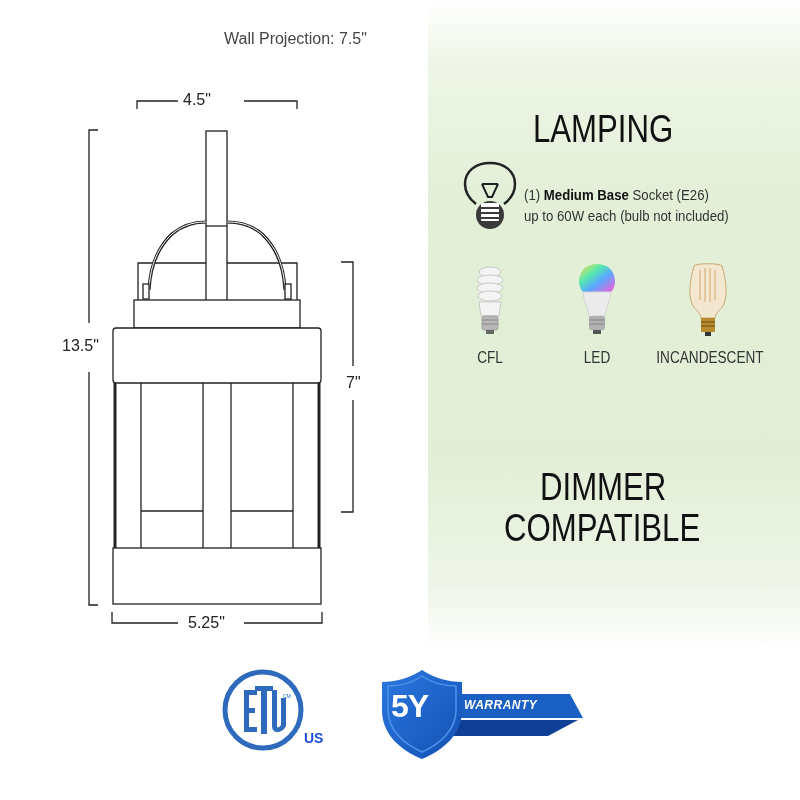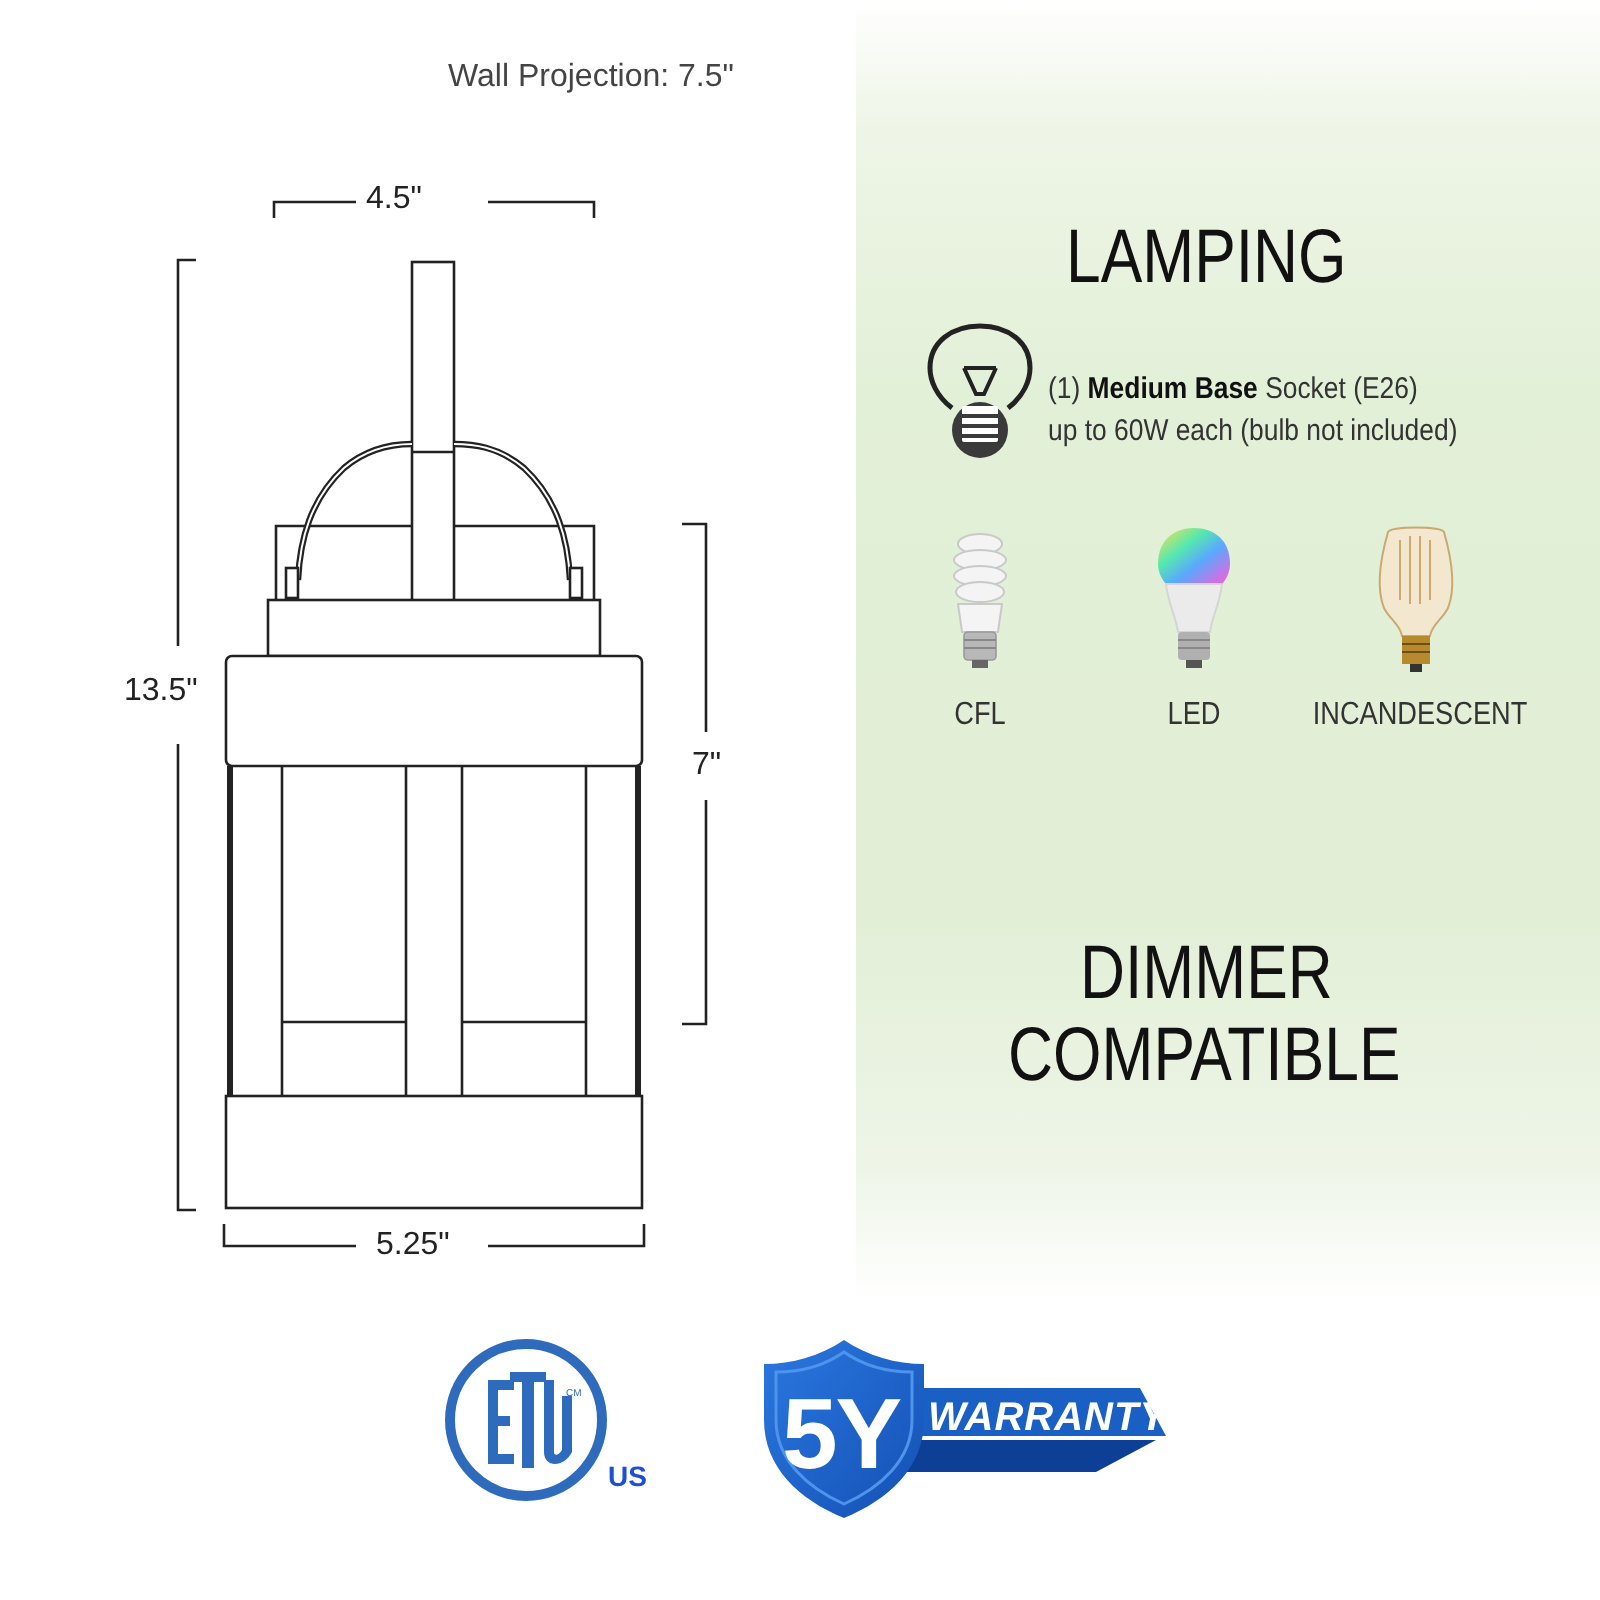--- a/index.html
+++ b/index.html
@@ -170,15 +170,15 @@
       <linearGradient id="shield" x1="0" y1="0" x2="1" y2="1">
         <stop offset="0" stop-color="#2a78e0"></stop>
         <stop offset="1" stop-color="#1450b4"></stop>
       </linearGradient>
     </defs>
     <path d="M68,70 L170,70 L200,54 L200,54 L68,54 Z" fill="#0e3f96"></path>
     <path d="M64,28 L192,28 L205,52 L64,52 Z" fill="#1a5fc4"></path>
     <path d="M44,4 C32,12 18,16 4,16 L4,44 C4,68 22,84 44,93 C66,84 84,68 84,44 L84,16 C70,16 56,12 44,4 Z" fill="url(#shield)"></path>
     <path d="M44,10 C34,17 22,20 10,20 L10,44 C10,64 26,78 44,86 C62,78 78,64 78,44 L78,20 C66,20 54,17 44,10 Z" fill="none" stroke="#4f94ec" stroke-width="1.5"></path>
   </svg>
-  <div class="abs" style="left:13px; top:22px; font-size:50px; font-weight:bold; color:#fff; letter-spacing:-1px;">5Y</div>
-  <div class="abs" style="left:86px; top:32px; font-size:20px; font-weight:bold; font-style:italic; color:#fff; letter-spacing:0.5px;">WARRANTY</div>
+  <div class="abs" style="left:13px; top:22px; font-size:32px; font-weight:bold; color:#fff; letter-spacing:-1px;">5Y</div>
+  <div class="abs" style="left:86px; top:32px; font-size:12px; font-weight:bold; font-style:italic; color:#fff; letter-spacing:0.5px;">WARRANTY</div>
 </div>
 
 </body></html>

